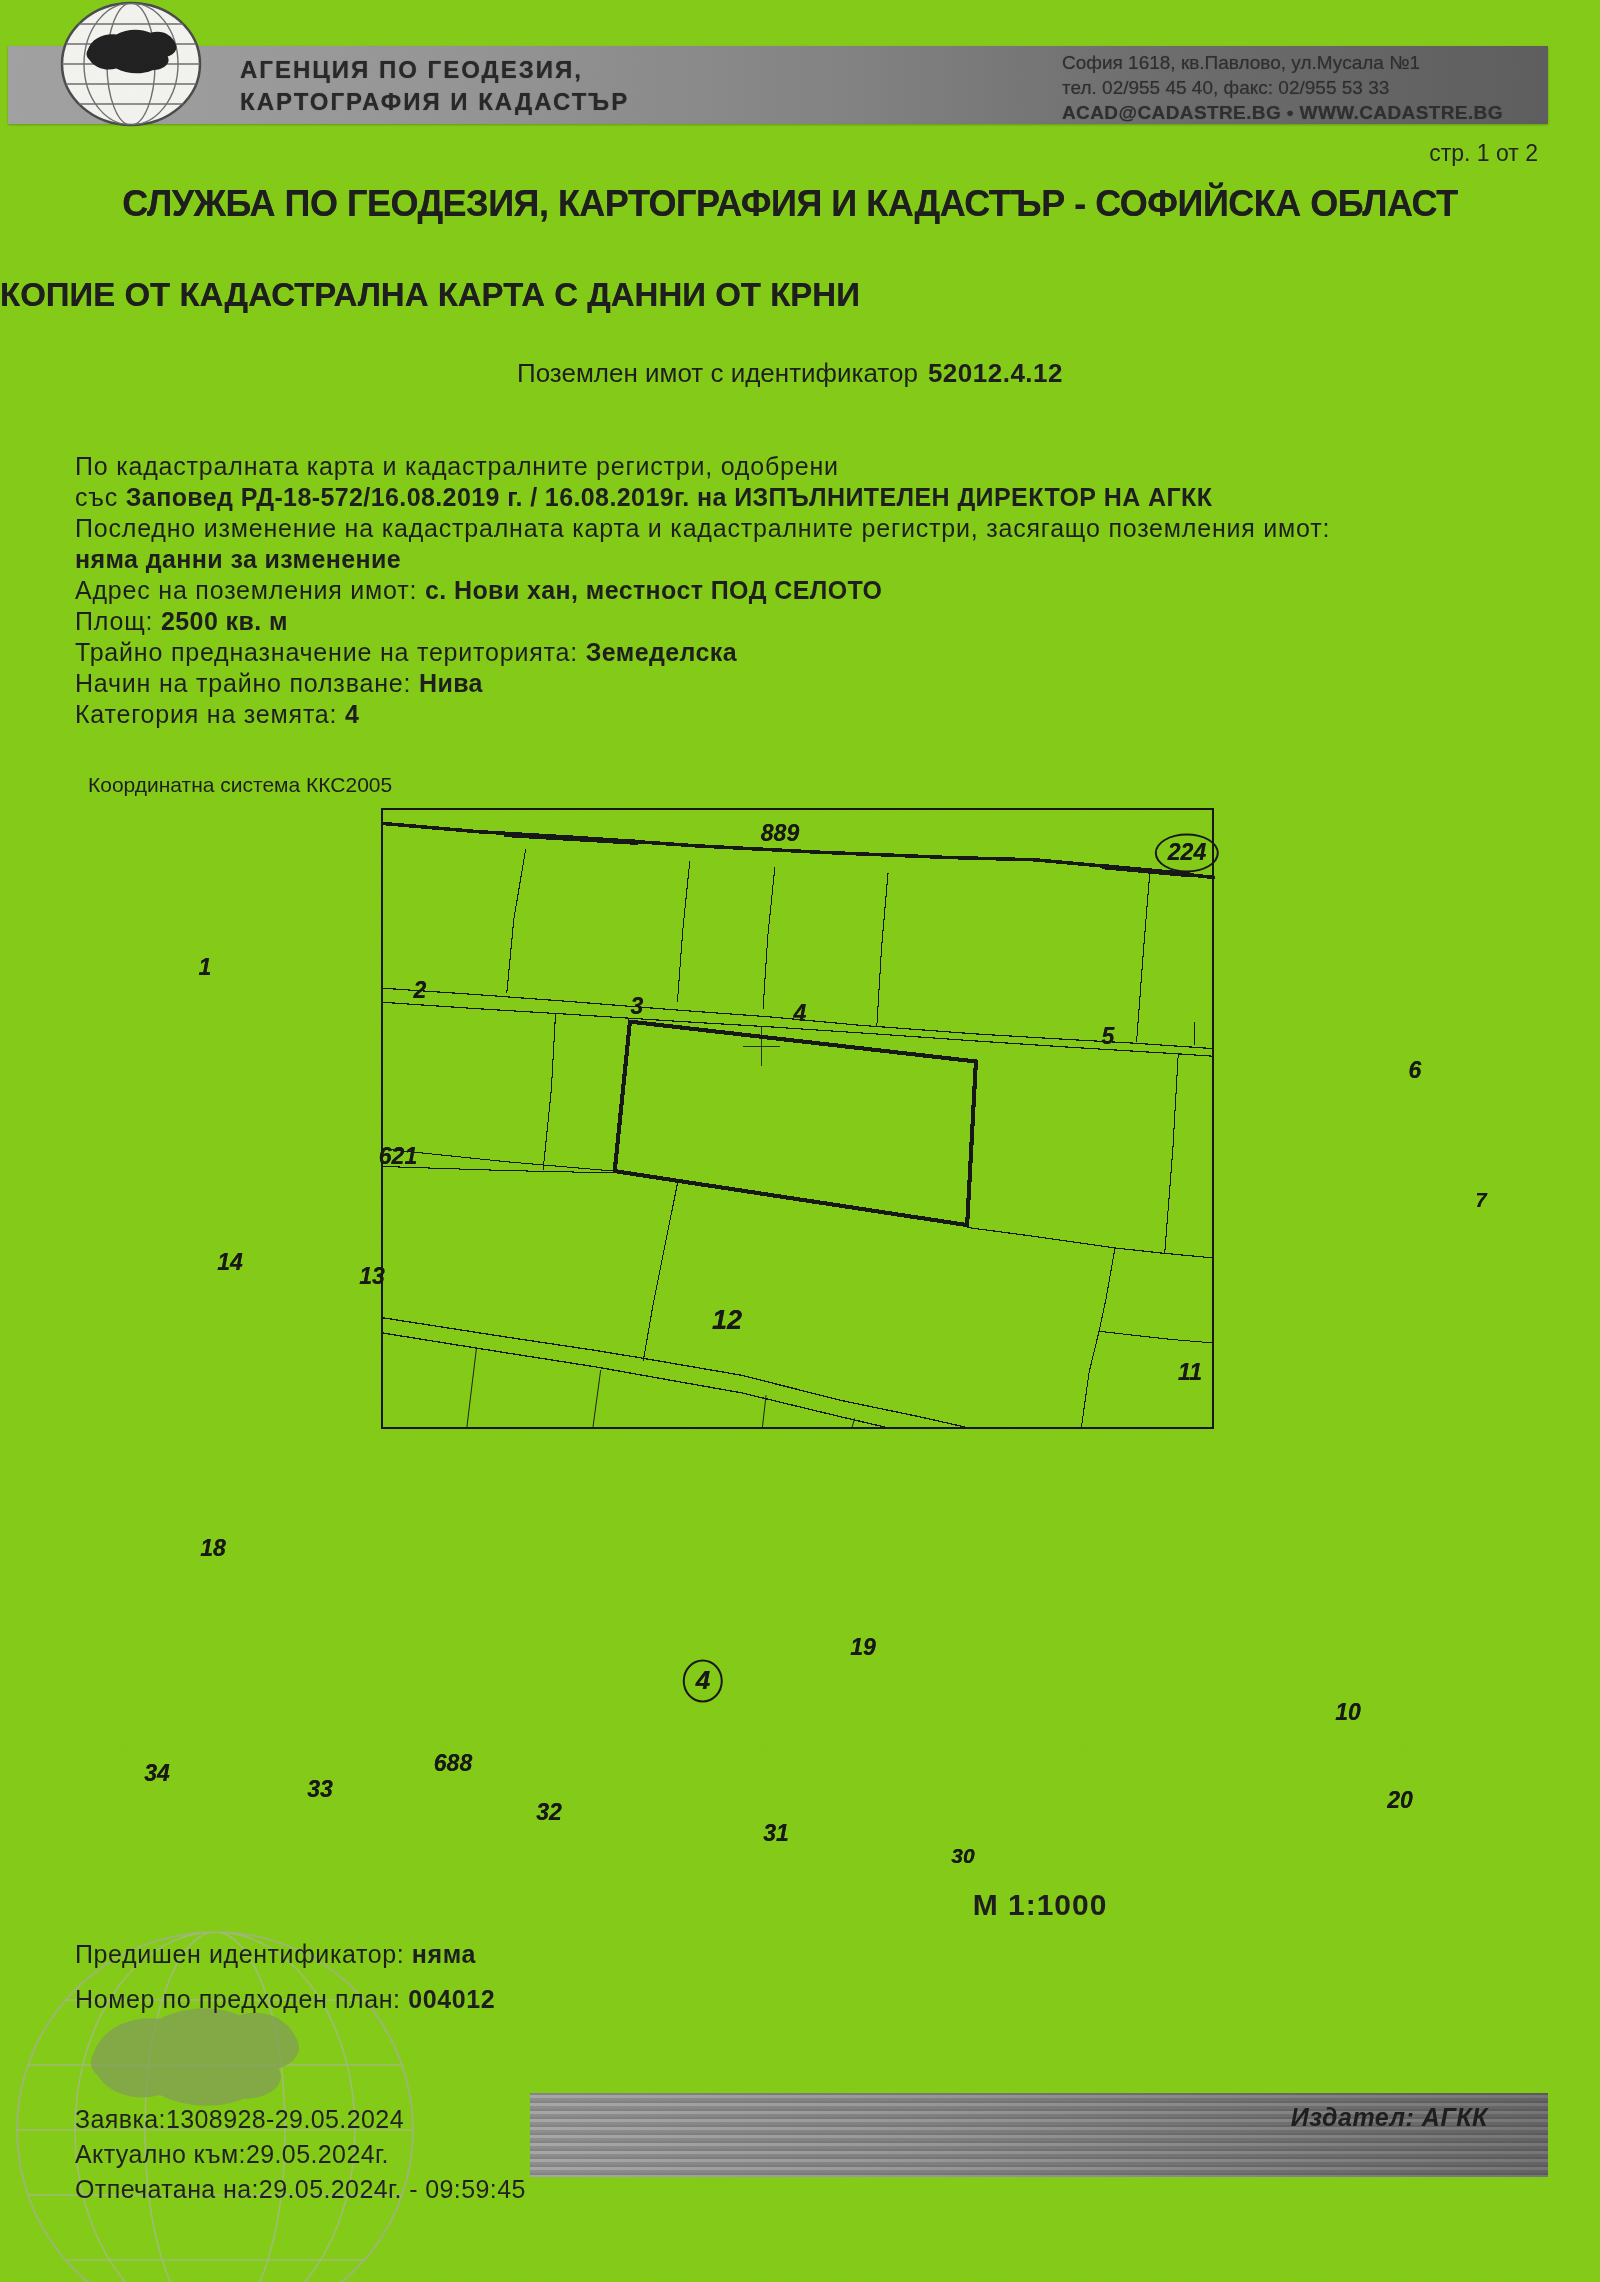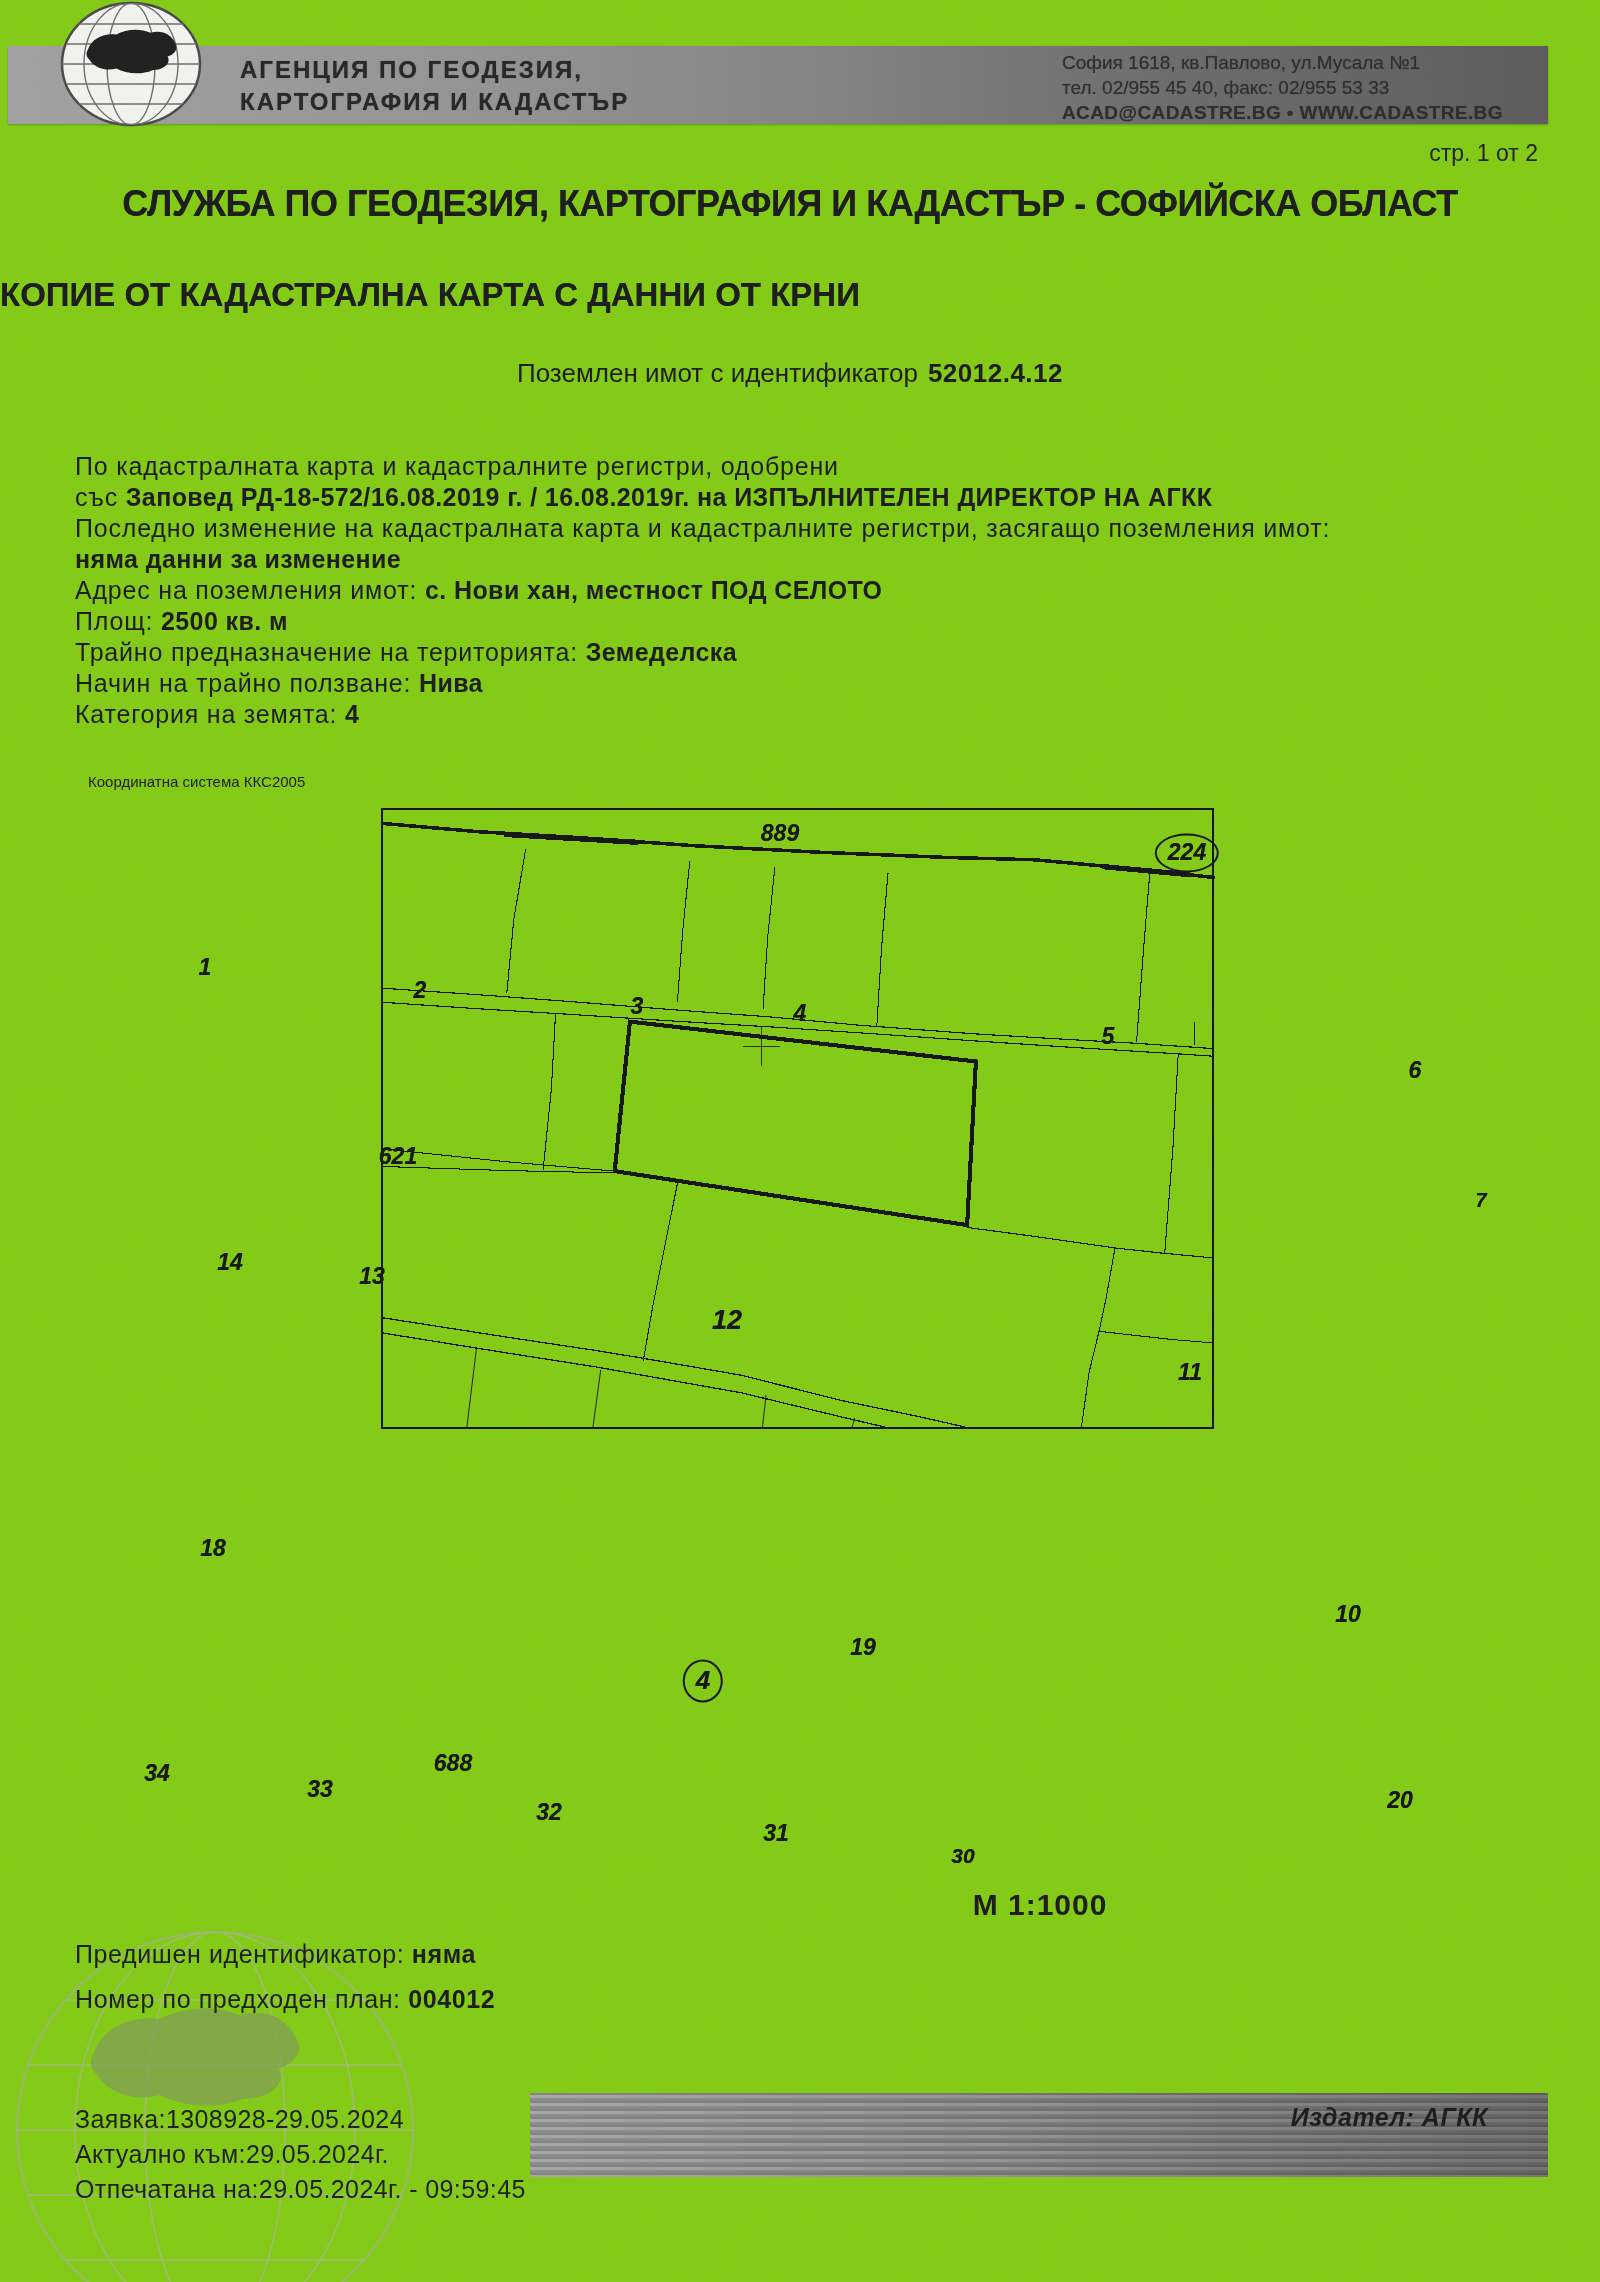--- a/index.html
+++ b/index.html
@@ -38,21 +38,21 @@
   }
   .subtitle{
     position:absolute; top:358px; left:0; right:20px; text-align:center;
     font-size:26px; white-space:nowrap;
   }
   .subtitle b{margin-left:10px; letter-spacing:.5px;}
   
   .iline{position:absolute; left:75px; font-size:25px; letter-spacing:.8px; white-space:nowrap;}
   .iline b{letter-spacing:.4px;}
   
-  .coord-sys{position:absolute; left:88px; top:773px; font-size:15px;}
+  .coord-sys{position:absolute; left:88px; top:773px; font-size:21px;}
   .map-svg{position:absolute; left:0; top:790px;}
   .map-labels{position:absolute; left:0; top:790px; width:1433px; height:1120px; pointer-events:none;}
   .map-label{
     position:absolute; transform:translate(-50%,-50%);
     font-size:23px; font-weight:700; font-style:italic; color:#161616;
     text-shadow:0 0 .5px rgba(0,0,0,.7); white-space:nowrap;
   }
   .map-label.upright{font-style:normal;}
   .map-label.circled{
     font-style:italic; border:2.6px solid #161616; border-radius:50%;
@@ -181,21 +181,21 @@
       <span class="map-label" style="left: 1108px; top: 246px;">5</span>
       <span class="map-label" style="left: 1415px; top: 280px;">6</span>
       <span class="map-label" style="left: 1481px; top: 410px; font-size: 20px;">7</span>
       <span class="map-label" style="left: 398px; top: 366px;">621</span>
       <span class="map-label" style="left: 230px; top: 472px;">14</span>
       <span class="map-label" style="left: 372px; top: 486px;">13</span>
       <span class="map-label" style="left: 727px; top: 530px; font-size: 27px;">12</span>
       <span class="map-label" style="left: 1190px; top: 582px;">11</span>
       <span class="map-label" style="left: 213px; top: 758px;">18</span>
       <span class="map-label" style="left: 863px; top: 857px;">19</span>
-      <span class="map-label" style="left: 1348px; top: 824px;">10</span>
+      <span class="map-label" style="left: 1348px; top: 922px;">10</span>
       <span class="map-label circled" style="left: 703px; top: 891px; font-size: 26px;">4</span>
       <span class="map-label" style="left: 453px; top: 973px;">688</span>
       <span class="map-label" style="left: 157px; top: 983px;">34</span>
       <span class="map-label" style="left: 320px; top: 999px;">33</span>
       <span class="map-label" style="left: 549px; top: 1022px;">32</span>
       <span class="map-label" style="left: 776px; top: 1043px;">31</span>
       <span class="map-label" style="left: 963px; top: 1066px; font-size: 21px;">30</span>
       <span class="map-label" style="left: 1400px; top: 1010px;">20</span>
     </div>
 

